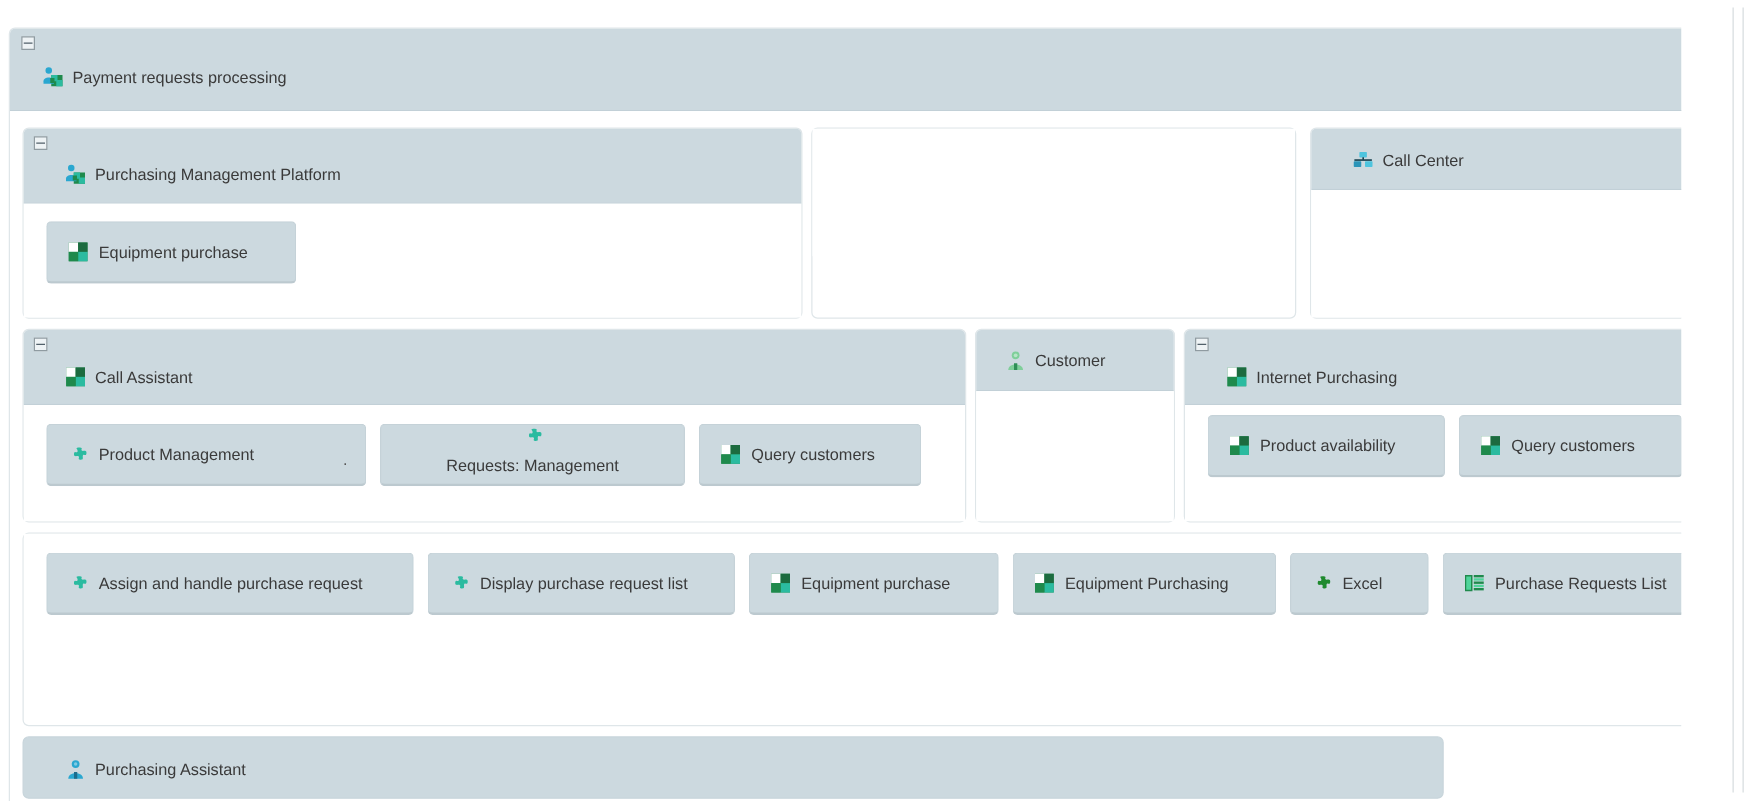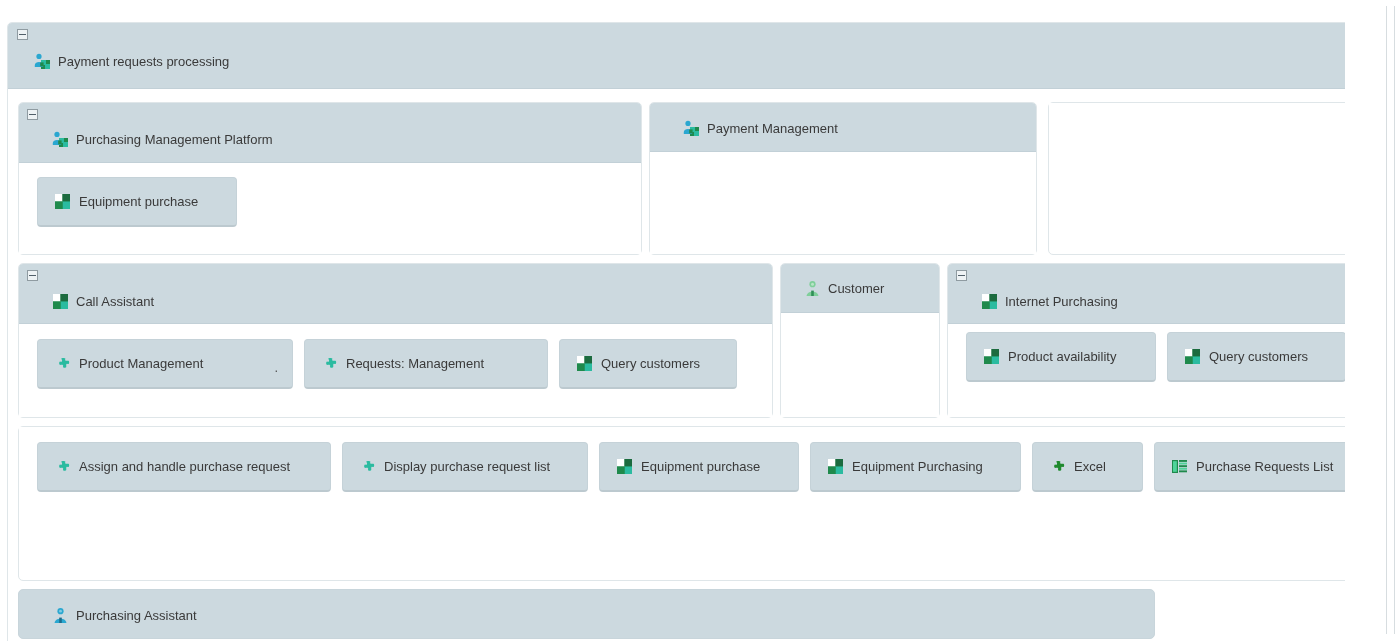--- a/index.html
+++ b/index.html
@@ -205,39 +205,38 @@
                   </svg>
                 </span>
                 <span>Equipment purchase</span>
               </div>
 
             </div>
           </div>
         </div>
 
         <div class="panel" style="position:absolute; left:641px; top:13px; width:388px; height:153px;">
+          <div class="panel-body" style="height:102px;"></div>
+        </div>
+
+        <div class="panel" style="position:absolute; left:1040px; top:13px; width:325px; height:153px;">
           <div class="panel-head rounded-top" style="height:49px;">
             <div class="head-title" style="left:33px; top:17px;">
               <span class="ico">
                 <svg viewBox="0 0 17 17">
-                  <rect x="7" y="7" width="9" height="9" fill="#1f8a4c"></rect>
-                  <rect x="7" y="7" width="5" height="5" fill="#2bbba0"></rect>
-                  <rect x="11" y="11" width="5" height="5" fill="#2bbba0"></rect>
-                  <circle cx="5" cy="3.4" r="2.6" fill="#2aa7d0"></circle>
-                  <path d="M0.8 12 C0.8 8.1 9.2 8.1 9.2 12 L9.2 14 L0.8 14 Z" fill="#2aa7d0"></path>
-                  <path d="M6.2 9.4 L9.6 9.4 L9.6 13.4 L6.2 13.4 Z" fill="#1f8a4c"></path>
+                  <rect x="5.5" y="1.5" width="6" height="4.5" rx="0.6" fill="#4dc4de"></rect>
+                  <rect x="1" y="9" width="6" height="4.5" rx="0.6" fill="#2a94b8"></rect>
+                  <rect x="10" y="9" width="6" height="4.5" rx="0.6" fill="#4dc4de"></rect>
+                  <rect x="1.5" y="7.4" width="14" height="1.3" fill="#16404f"></rect>
+                  <rect x="7.9" y="5.8" width="1.3" height="2" fill="#16404f"></rect>
                 </svg>
               </span>
-              <span>Payment Management</span>
-            </div>
-          </div>
-          <div class="panel-body" style="height:102px;"></div>
-        </div>
-
-        <div class="panel" style="position:absolute; left:1040px; top:13px; width:325px; height:153px;">
+              <span>Call Center</span>
+            </div>
+          </div>
           <div class="panel-body" style="height:102px;"></div>
         </div>
 
         <div class="panel" style="position:absolute; left:10px; top:174px; width:755px; height:155px;">
           <div class="panel-head rounded-top" style="height:60px;">
             <button class="collapse-btn" style="left:8px; top:6px;"></button>
             <div class="head-title" style="left:33px; top:29px;">
               <span class="ico">
                 <svg viewBox="0 0 17 17">
                   <rect x="1" y="1" width="15" height="15" fill="#1f8a4c"></rect>
@@ -256,21 +255,21 @@
               <div class="btn" style="width:256px;">
                 <span class="ico">
                   <svg viewBox="0 0 17 17">
                     <path d="M6.4 1.2 C6.4 0.3 10.6 0.3 10.6 1.2 C10.6 2.1 10.0 2.3 10.6 3.0 C11.2 3.7 12.5 3.0 13.6 3.3 C14.7 3.6 14.4 6.5 13.5 6.5 C12.6 6.5 12.4 5.9 11.7 6.5 C11.0 7.1 11.7 8.4 11.4 9.5 C11.1 10.6 8.2 10.3 8.2 9.4 C8.2 8.5 8.8 8.3 8.2 7.6 C7.6 6.9 6.3 7.6 5.2 7.3 C4.1 7.0 4.4 4.1 5.3 4.1 C6.2 4.1 6.4 4.7 7.1 4.1 C7.8 3.5 7.1 2.2 6.4 1.2 Z" transform="translate(0.6,2.4) scale(1.02)" fill="#2bbba0"></path>
                   </svg>
                 </span>
                 <span>Product Management</span>
                 <span class="stray-dot">.</span>
               </div>
 
-              <div class="btn" style="width:244px;">
+              <div class="btn" style="width:244px;flex-direction:column;">
                 <span class="ico">
                   <svg viewBox="0 0 17 17">
                     <path d="M6.4 1.2 C6.4 0.3 10.6 0.3 10.6 1.2 C10.6 2.1 10.0 2.3 10.6 3.0 C11.2 3.7 12.5 3.0 13.6 3.3 C14.7 3.6 14.4 6.5 13.5 6.5 C12.6 6.5 12.4 5.9 11.7 6.5 C11.0 7.1 11.7 8.4 11.4 9.5 C11.1 10.6 8.2 10.3 8.2 9.4 C8.2 8.5 8.8 8.3 8.2 7.6 C7.6 6.9 6.3 7.6 5.2 7.3 C4.1 7.0 4.4 4.1 5.3 4.1 C6.2 4.1 6.4 4.7 7.1 4.1 C7.8 3.5 7.1 2.2 6.4 1.2 Z" transform="translate(0.6,2.4) scale(1.02)" fill="#2bbba0"></path>
                   </svg>
                 </span>
                 <span>Requests: Management</span>
               </div>
 
               <div class="btn" style="width:178px;">
                 <span class="ico">

